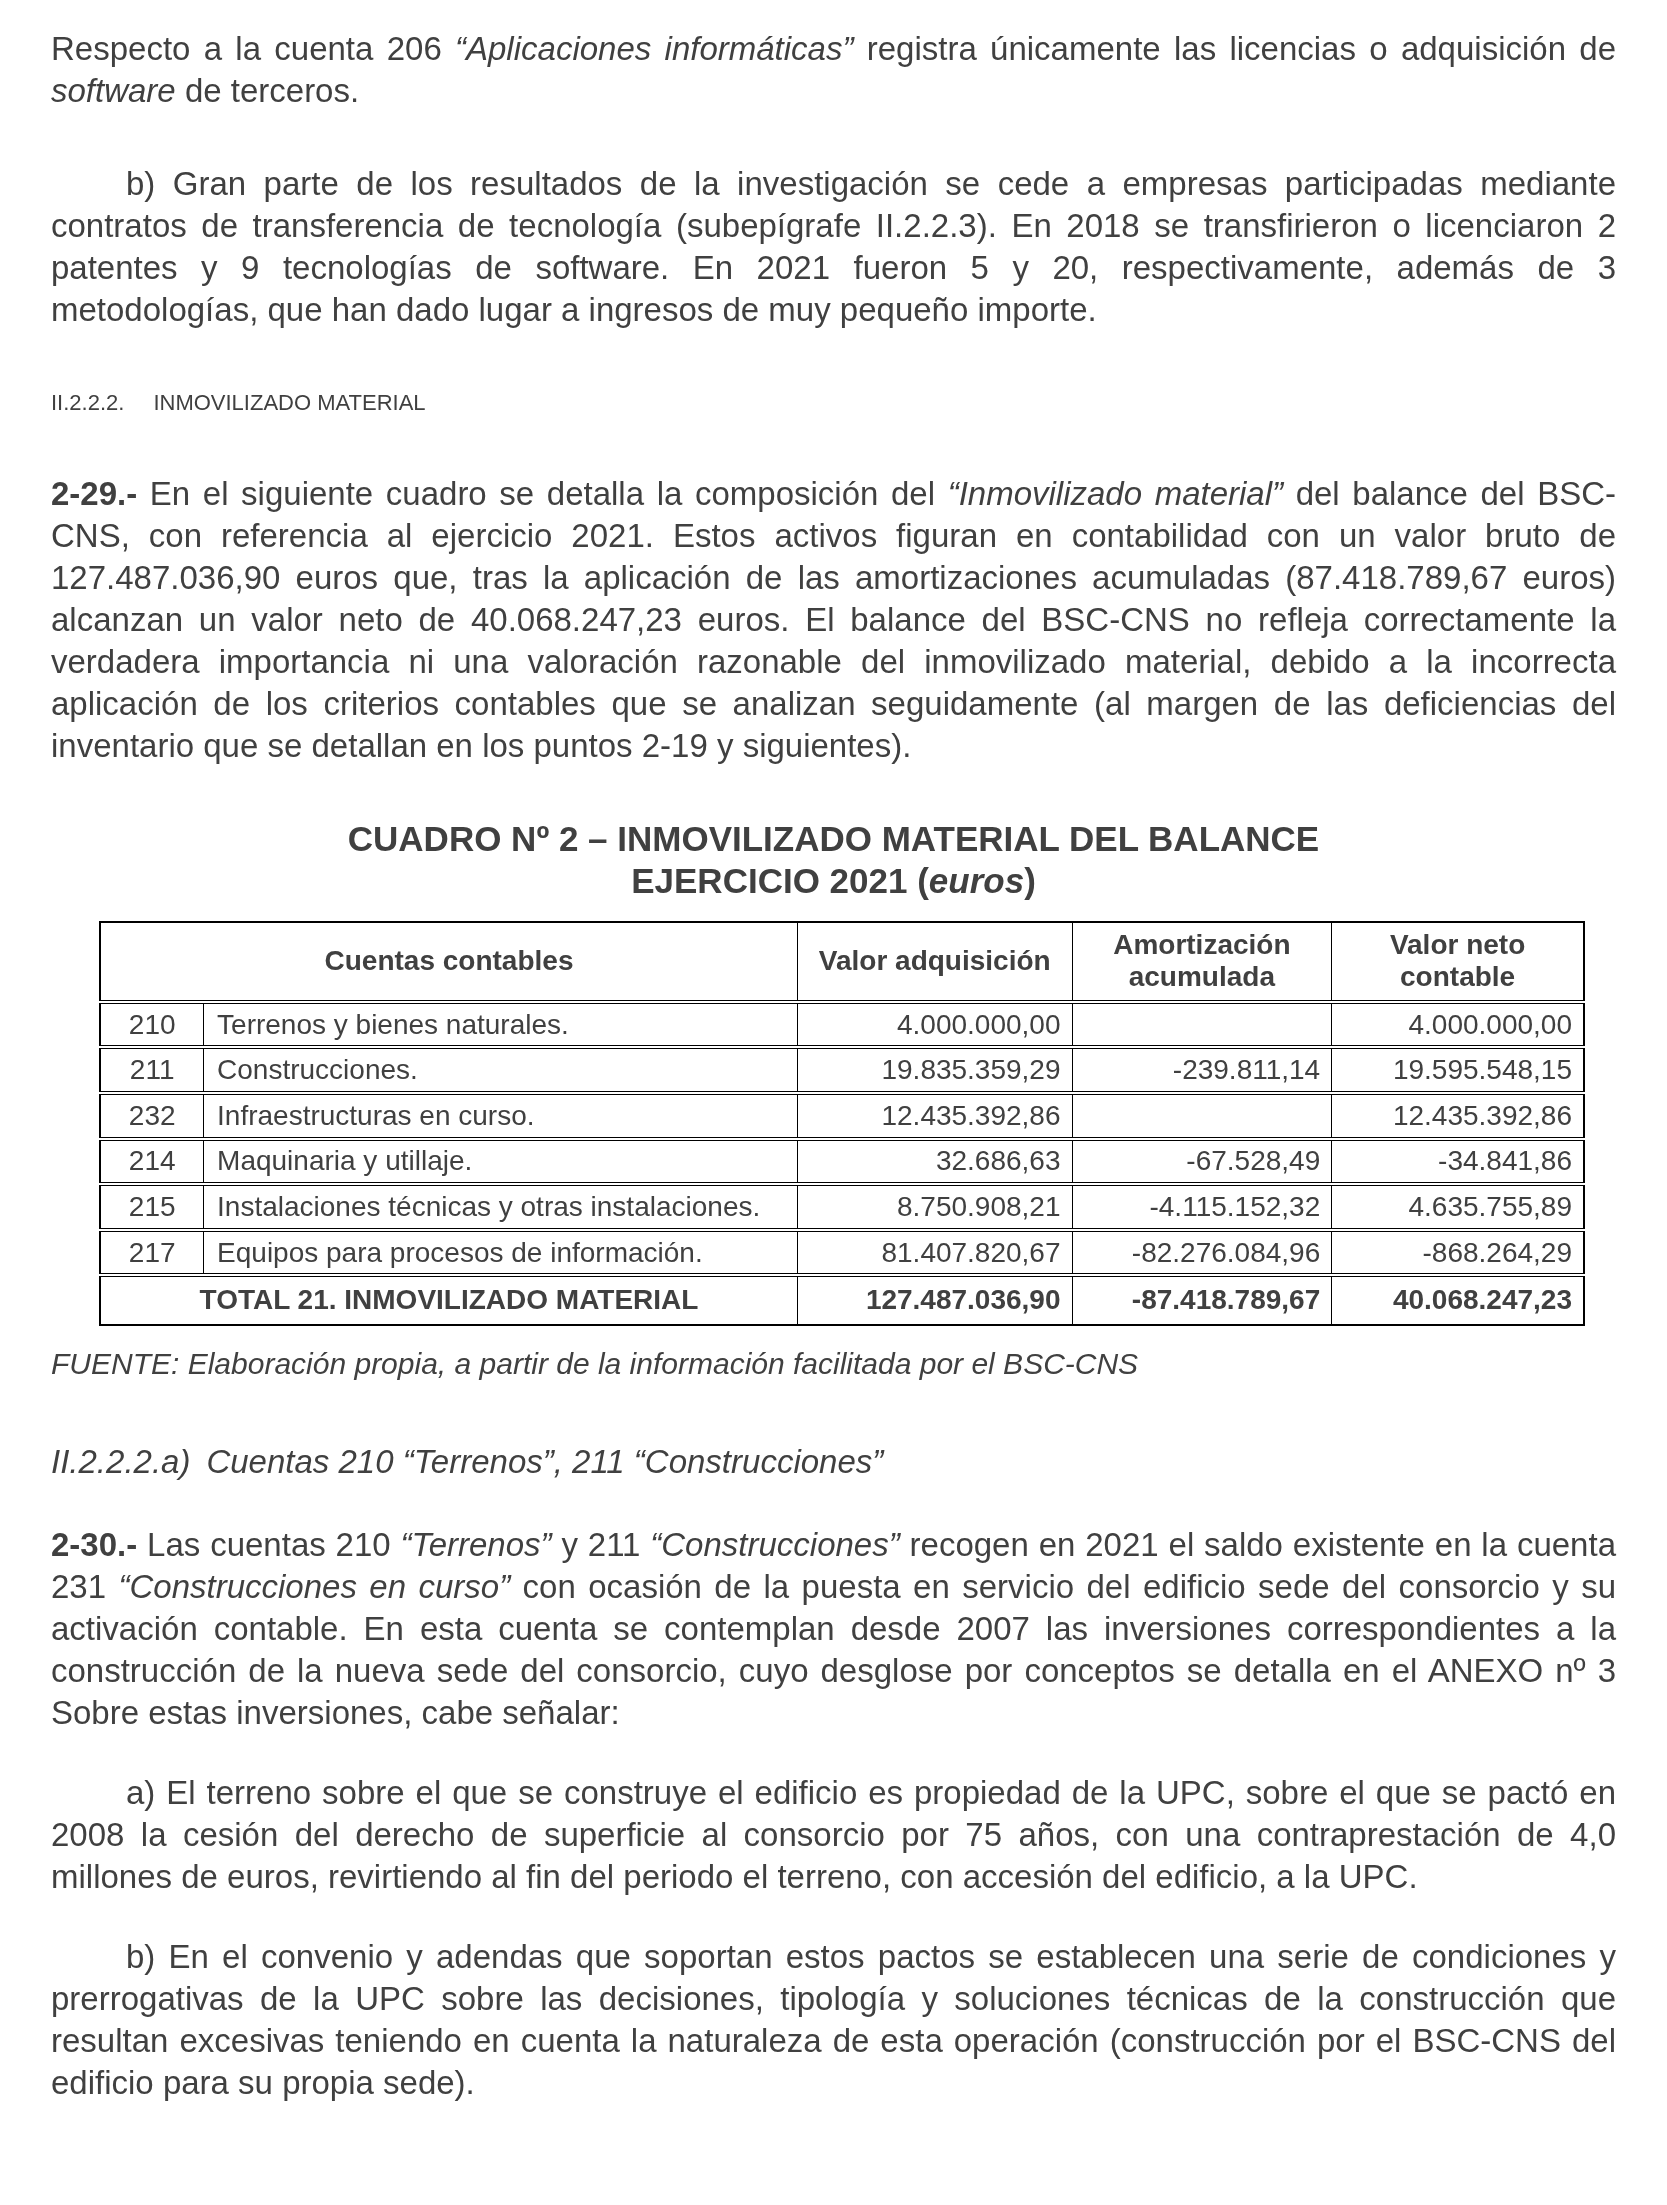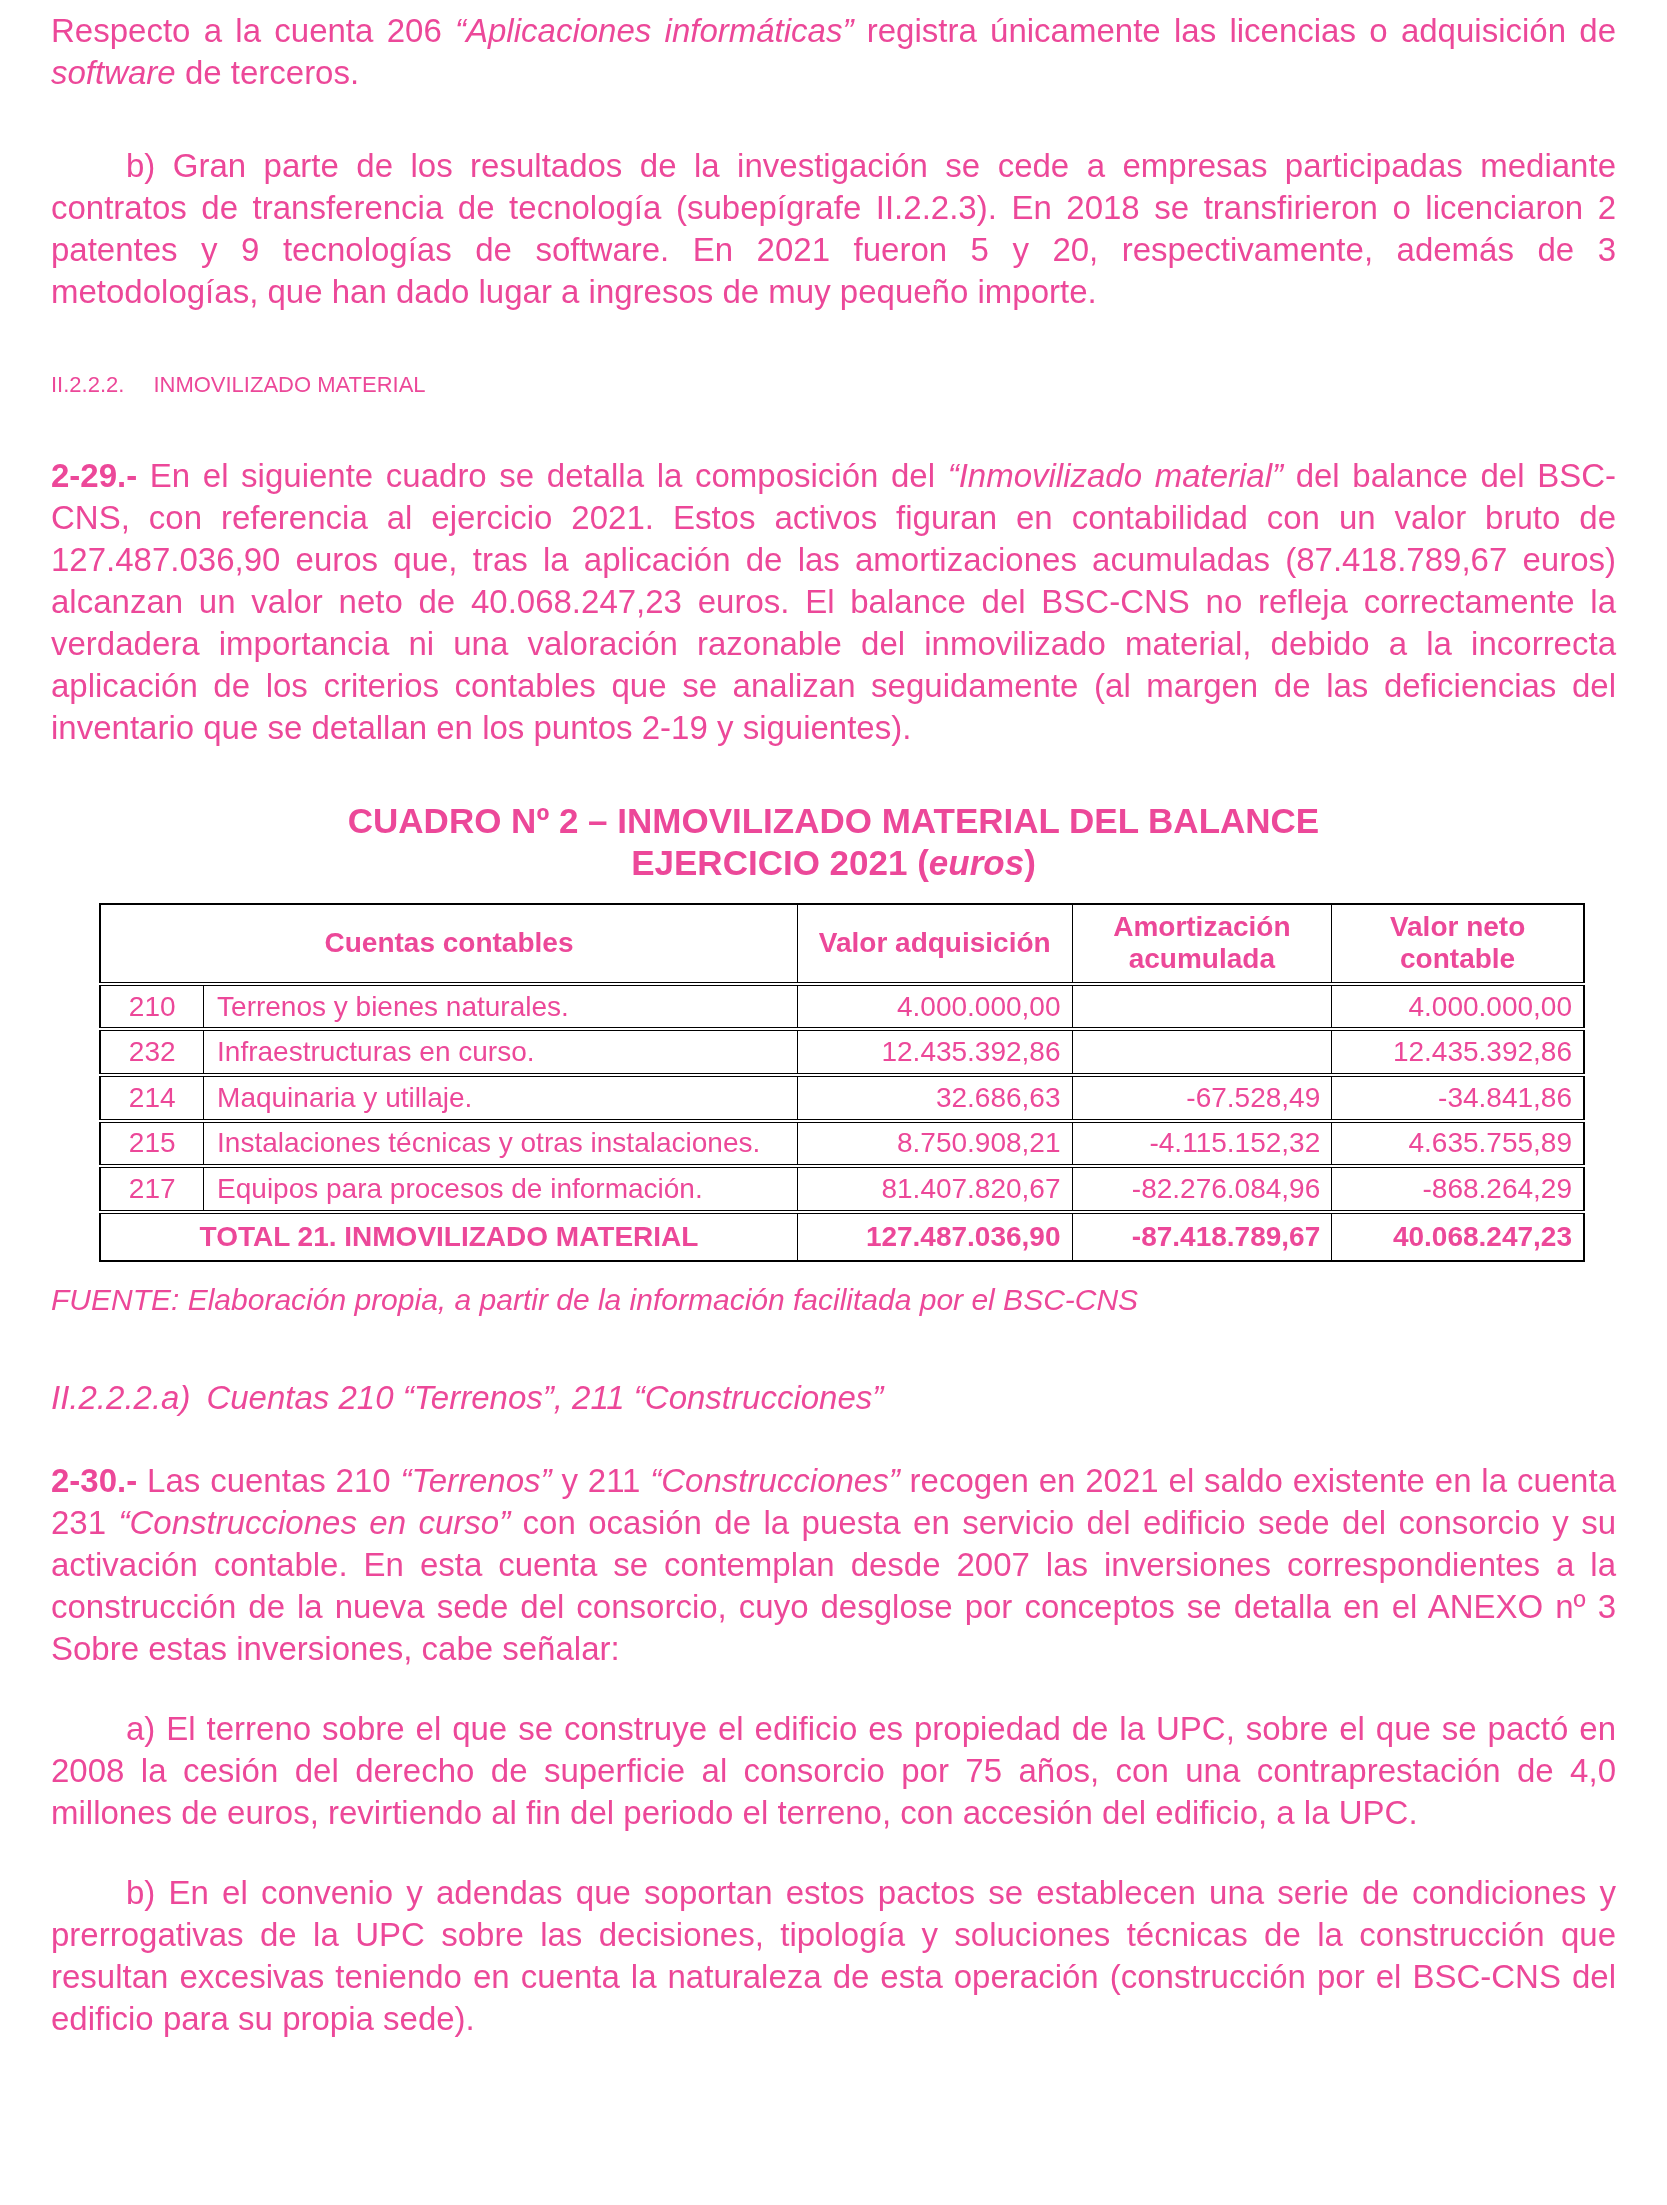--- a/index.html
+++ b/index.html
@@ -1,24 +1,24 @@
 <!DOCTYPE html>
 <html style="font-size:12.7px"><head>
 <meta charset="utf-8">
 <style>
   html, body { margin: 0; padding: 0; background: #ffffff; }
   .page {
     position: relative;
     width: 1667px;
     height: 2205px;
     box-sizing: border-box;
-    padding: 10px 51px 0 51px;
+    padding: 28px 51px 0 51px;
     overflow: hidden;
     background: #ffffff;
-    color: #ec4899;
+    color: #404040;
     font-family: "Liberation Sans", "DejaVu Sans", sans-serif;
     font-size: 33px;
     line-height: 42px;
   }
   p { margin: 0; }
   .body-text { text-align: justify; }
   .indent { text-indent: 75px; }
   .p-b1   { margin-top: 51px; }
   .h-222  { margin: 51px 0 0 0; font-size: 22px; font-weight: normal; }
   .h-222 .h-num { margin-right: 29px; }
@@ -90,20 +90,27 @@
     </thead>
     <tbody>
       <tr>
         <td class="c-code">210</td>
         <td class="c-name">Terrenos y bienes naturales.</td>
         <td class="c-num">4.000.000,00</td>
         <td class="c-num"></td>
         <td class="c-num">4.000.000,00</td>
       </tr>
       <tr>
+        <td class="c-code">211</td>
+        <td class="c-name">Construcciones.</td>
+        <td class="c-num">19.835.359,29</td>
+        <td class="c-num">-239.811,14</td>
+        <td class="c-num">19.595.548,15</td>
+      </tr>
+      <tr>
         <td class="c-code">232</td>
         <td class="c-name">Infraestructuras en curso.</td>
         <td class="c-num">12.435.392,86</td>
         <td class="c-num"></td>
         <td class="c-num">12.435.392,86</td>
       </tr>
       <tr>
         <td class="c-code">214</td>
         <td class="c-name">Maquinaria y utillaje.</td>
         <td class="c-num">32.686,63</td>

